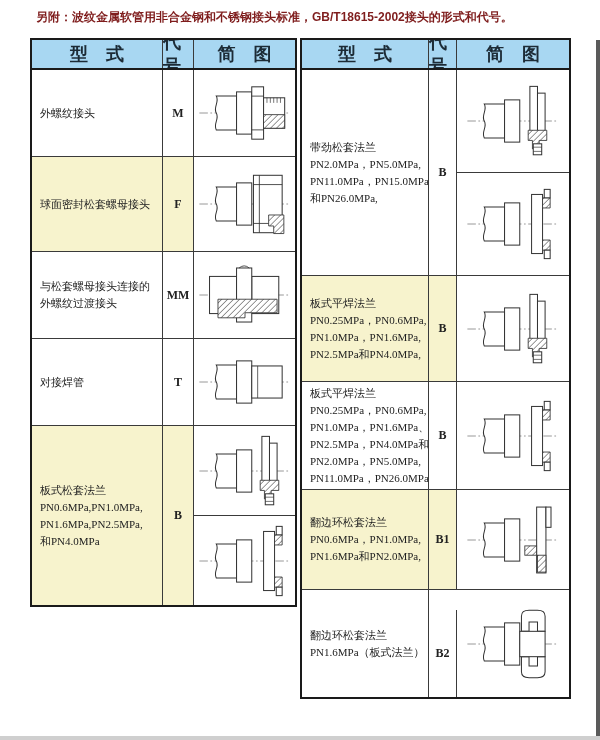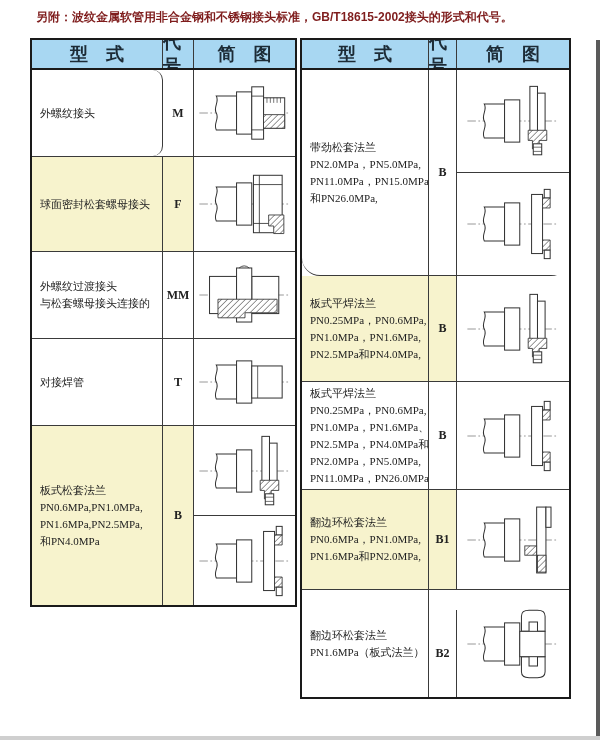--- a/index.html
+++ b/index.html
@@ -34,21 +34,21 @@
 <div class="page">
   <div class="title">另附：波纹金属软管用非合金钢和不锈钢接头标准，GB/T18615-2002接头的形式和代号。</div>
   <div id="tables-root">
       <div class="tbl" style="left: 30px; width: 267px;">
         <div class="trow header" style="height: 30px;">
           <div class="cell" style="width: 131px;">型　式</div>
           <div class="cell" style="width: 31px;">代号</div>
           <div class="cell" style="flex: 1 1 0%;">简　图</div>
         </div>
         <div class="trow" style="height: 87px;">
-          <div class="cell type" style="width: 131px; border-radius: 10px;">
+          <div class="cell type" style="width: 131px;">
             <div class="ln">外螺纹接头</div>
           </div>
           <div class="cell code" style="width: 31px;">M</div>
           <div class="cell diag" style="flex: 1 1 0%;">
             <svg viewBox="0 0 112 90" width="100" height="76">
               <defs>
                 <pattern id="h0" width="5" height="5" patternUnits="userSpaceOnUse" patternTransform="rotate(45)">
                   <rect width="5" height="5" fill="#fff"></rect>
                   <line x1="0" y1="0" x2="0" y2="5" stroke="#444" stroke-width="1.3"></line>
                 </pattern>
@@ -84,22 +84,22 @@
               <rect x="66" y="11" width="34" height="68" fill="#fff" stroke="#333" stroke-width="1.2"></rect>
               <line x1="73" y1="11" x2="73" y2="79" stroke="#333"></line>
               <line x1="66" y1="22" x2="100" y2="22" stroke="#333"></line>
               <line x1="66" y1="68" x2="100" y2="68" stroke="#333"></line>
               <path d="M84,58 h18 v22 h-12 v-9 h-6 z" fill="url(#h1)" stroke="#333"></path>
             </svg>
           </div>
         </div>
         <div class="trow" style="height: 87px;">
           <div class="cell type" style="width: 131px;">
+            <div class="ln">与松套螺母接头连接的</div>
             <div class="ln">外螺纹过渡接头</div>
-            <div class="ln">与松套螺母接头连接的</div>
           </div>
           <div class="cell code" style="width: 31px;">MM</div>
           <div class="cell diag" style="flex: 1 1 0%;">
             <svg viewBox="0 0 112 90" width="100" height="76">
               <defs>
                 <pattern id="h2" width="5" height="5" patternUnits="userSpaceOnUse" patternTransform="rotate(45)">
                   <rect width="5" height="5" fill="#fff"></rect>
                   <line x1="0" y1="0" x2="0" y2="5" stroke="#444" stroke-width="1.3"></line>
                 </pattern>
               </defs>
@@ -181,21 +181,21 @@
             </div>
           </div>
         </div>
       </div>
       <div class="tbl" style="left: 300px; width: 271px;">
         <div class="trow header" style="height: 30px;">
           <div class="cell" style="width: 127px;">型　式</div>
           <div class="cell" style="width: 28px;">代号</div>
           <div class="cell" style="flex: 1 1 0%;">简　图</div>
         </div>
-        <div class="trow" style="height: 206px; border-radius: 18px;">
+        <div class="trow" style="height: 206px;">
           <div class="cell type" style="width: 127px;">
             <div class="ln">带劲松套法兰</div>
             <div class="ln">PN2.0MPa，PN5.0MPa,</div>
             <div class="ln">PN11.0MPa，PN15.0MPa,</div>
             <div class="ln">和PN26.0MPa,</div>
           </div>
           <div class="cell code" style="width: 28px;">B</div>
           <div class="cell diag" style="flex: 1 1 0%;">
             <div class="half">
               <svg viewBox="0 0 112 90" width="100" height="76">

